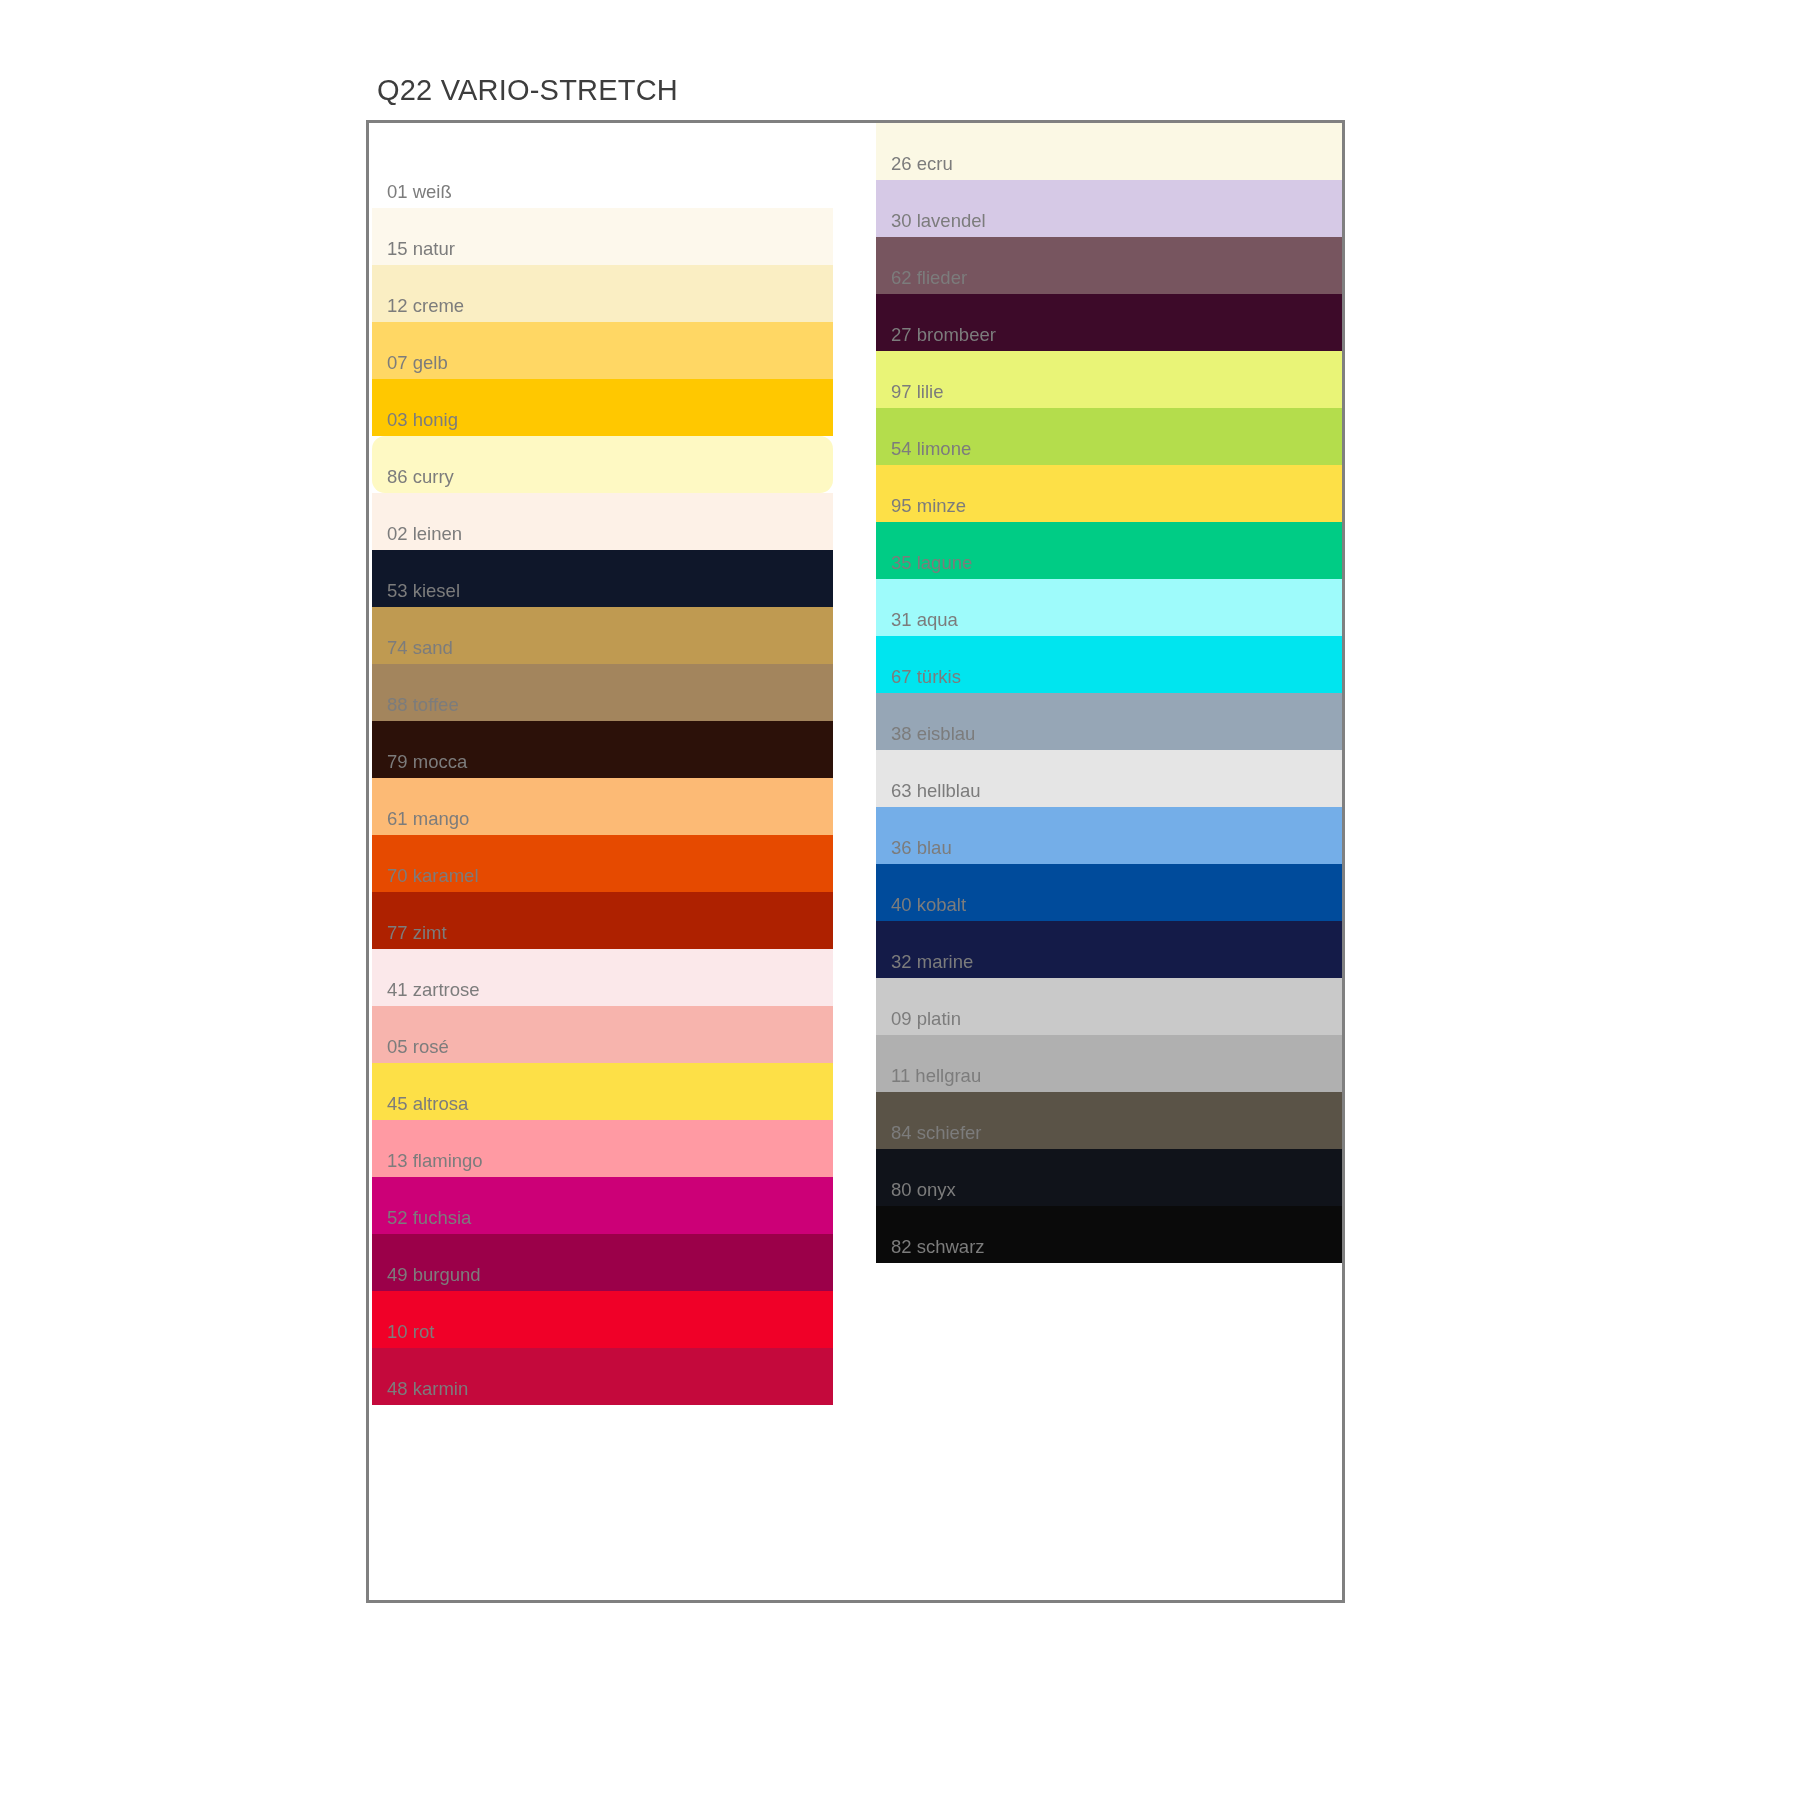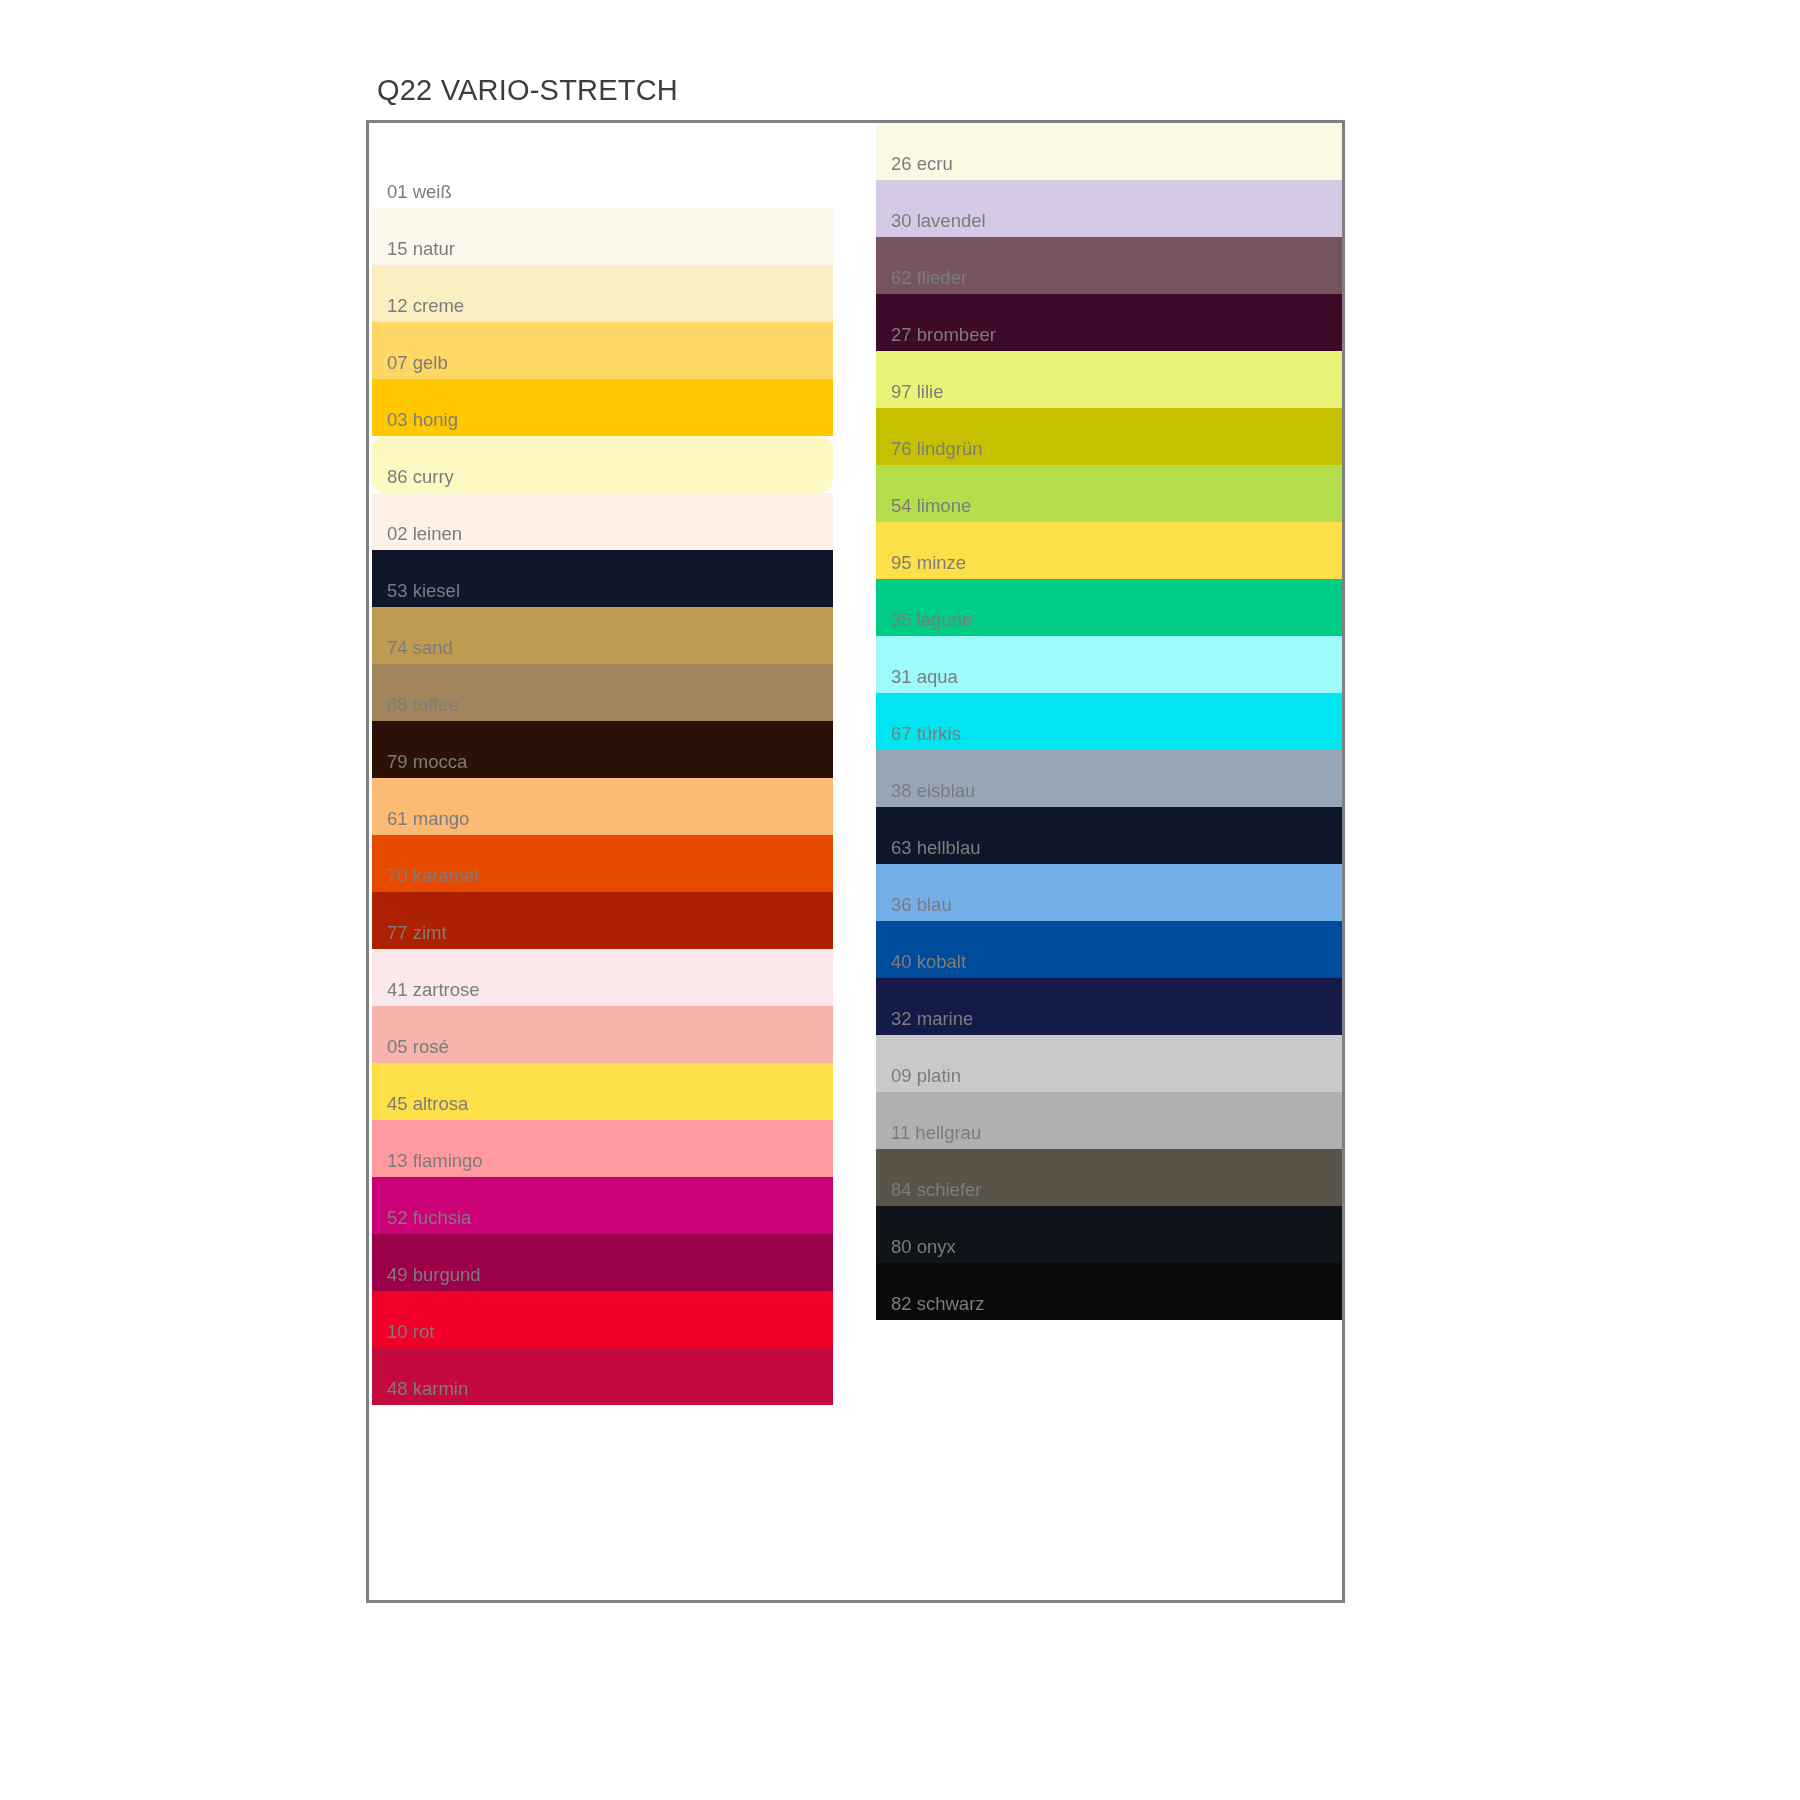--- a/index.html
+++ b/index.html
@@ -168,42 +168,39 @@
         </div>
         <div class="swatch" style="background: rgb(119, 85, 95);">
           <span class="swatch-label" style="color: rgb(124, 124, 124);">62 flieder</span>
         </div>
         <div class="swatch" style="background: rgb(61, 10, 41);">
           <span class="swatch-label" style="color: rgb(124, 124, 124);">27 brombeer</span>
         </div>
         <div class="swatch" style="background: rgb(233, 244, 119);">
           <span class="swatch-label" style="color: rgb(124, 124, 124);">97 lilie</span>
         </div>
-        <div class="swatch" style="background: rgb(199, 192, 0);">
-          <span class="swatch-label" style="color: rgb(124, 124, 124);">76 lindgrün</span>
-        </div>
         <div class="swatch" style="background: rgb(180, 221, 76);">
           <span class="swatch-label" style="color: rgb(124, 124, 124);">54 limone</span>
         </div>
         <div class="swatch" style="background: #fde047;">
           <span class="swatch-label" style="color: rgb(124, 124, 124);">95 minze</span>
         </div>
         <div class="swatch" style="background: rgb(0, 204, 133);">
           <span class="swatch-label" style="color: rgb(124, 124, 124);">35 lagune</span>
         </div>
         <div class="swatch" style="background: rgb(158, 251, 251);">
           <span class="swatch-label" style="color: rgb(124, 124, 124);">31 aqua</span>
         </div>
         <div class="swatch" style="background: rgb(0, 229, 239);">
           <span class="swatch-label" style="color: rgb(124, 124, 124);">67 türkis</span>
         </div>
         <div class="swatch" style="background: rgb(150, 166, 182);">
           <span class="swatch-label" style="color: rgb(124, 124, 124);">38 eisblau</span>
         </div>
-        <div class="swatch" style="background: #0f172a;">
+        <div class="swatch" style="background: #e5e5e5;">
           <span class="swatch-label" style="color: rgb(124, 124, 124);">63 hellblau</span>
         </div>
         <div class="swatch" style="background: rgb(116, 174, 232);">
           <span class="swatch-label" style="color: rgb(124, 124, 124);">36 blau</span>
         </div>
         <div class="swatch" style="background: rgb(0, 75, 155);">
           <span class="swatch-label" style="color: rgb(124, 124, 124);">40 kobalt</span>
         </div>
         <div class="swatch" style="background: rgb(20, 27, 72);">
           <span class="swatch-label" style="color: rgb(124, 124, 124);">32 marine</span>

